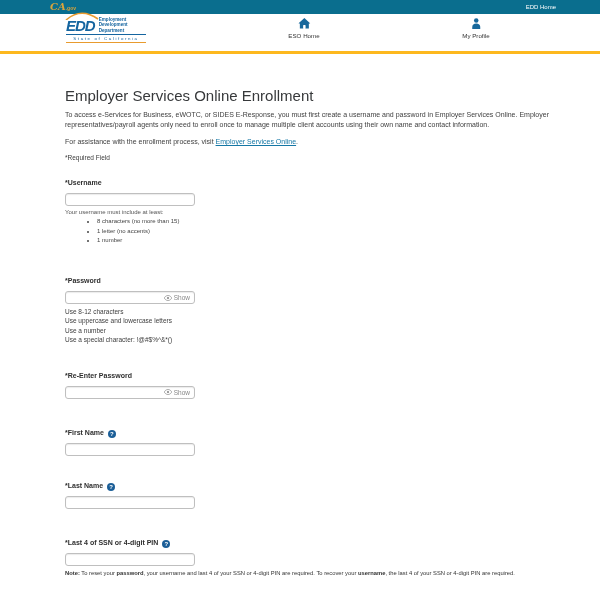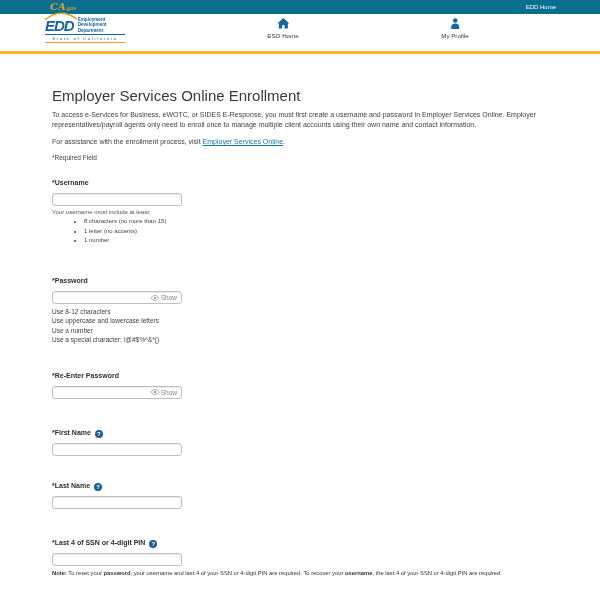--- a/index.html
+++ b/index.html
@@ -8,40 +8,40 @@
 
   
   .topbar { height:14px; background:#0a6e8e; display:flex; align-items:center;
             justify-content:space-between; padding:0 44px 0 50px; }
   .ca-logo { color:#d9a43b; font-family:"DejaVu Serif", serif; font-style:italic;
              font-weight:bold; font-size:10px; line-height:14px; cursor:pointer; }
   .ca-logo small { font-size:5px; font-style:normal; font-family:"Liberation Sans",sans-serif; }
   .topbar-link { color:#fff; font-size:6px; text-decoration:none; cursor:pointer; }
 
   
-  .site-header { position:relative; height:37px; background:#fff; }
+  .site-header { position:relative; height:37px; background:#fff;margin-left:21px; }
   .edd-logo { position:absolute; left:45px; top:3px; width:80px; cursor:pointer; }
   .edd-main { display:flex; align-items:flex-end; position:relative; }
   .edd-swoosh { position:absolute; left:-2px; top:-5px; }
   .edd-text { color:#1565a0; font-weight:bold; font-style:italic; font-size:15px;
               line-height:15px; letter-spacing:-1px; }
   .edd-tagline { margin-left:4px; display:flex; flex-direction:column; }
   .edd-tagline span { color:#1565a0; font-weight:bold; font-size:4.6px; line-height:5.4px; }
   .edd-state { margin-top:1px; border-top:1px solid #1565a0; border-bottom:1px solid #e89b2e;
                color:#1565a0; font-size:4.4px; letter-spacing:1.6px; padding:1px 0; text-align:center; }
   .nav-item { position:absolute; top:4px; transform:translateX(-50%); display:flex;
               flex-direction:column; align-items:center; gap:3px; cursor:pointer; }
   .nav-eso { left:283px; }
   .nav-profile { left:455px; }
   .nav-item span.lbl { font-size:6.2px; color:#333; }
 
   .gold-line { height:3px; background:#fdb81e; }
 
   
-  main { padding:33px 45px 0 52px; }
+  main { padding:33px 45px 0 65px; }
   h1 { font-size:15px; font-weight:400; color:#37393b; line-height:17px; }
   .intro { margin-top:6px; font-size:7px; line-height:10px; color:#414141; }
   .assist { margin-top:8px; font-size:7px; color:#414141; }
   .assist a { color:#1577a5; text-decoration:underline; cursor:pointer; }
   .required { margin-top:9px; font-size:6.5px; color:#3b3b3b; }
 
   .field label { display:inline-block; font-size:7px; font-weight:bold; color:#2f2f2f; }
   .help { display:inline-block; width:8px; height:8px; border-radius:50%; background:#1b5e97;
           color:#fff; font-size:6px; line-height:8px; text-align:center; font-weight:bold;
           margin-left:4px; vertical-align:-1px; cursor:pointer; }

